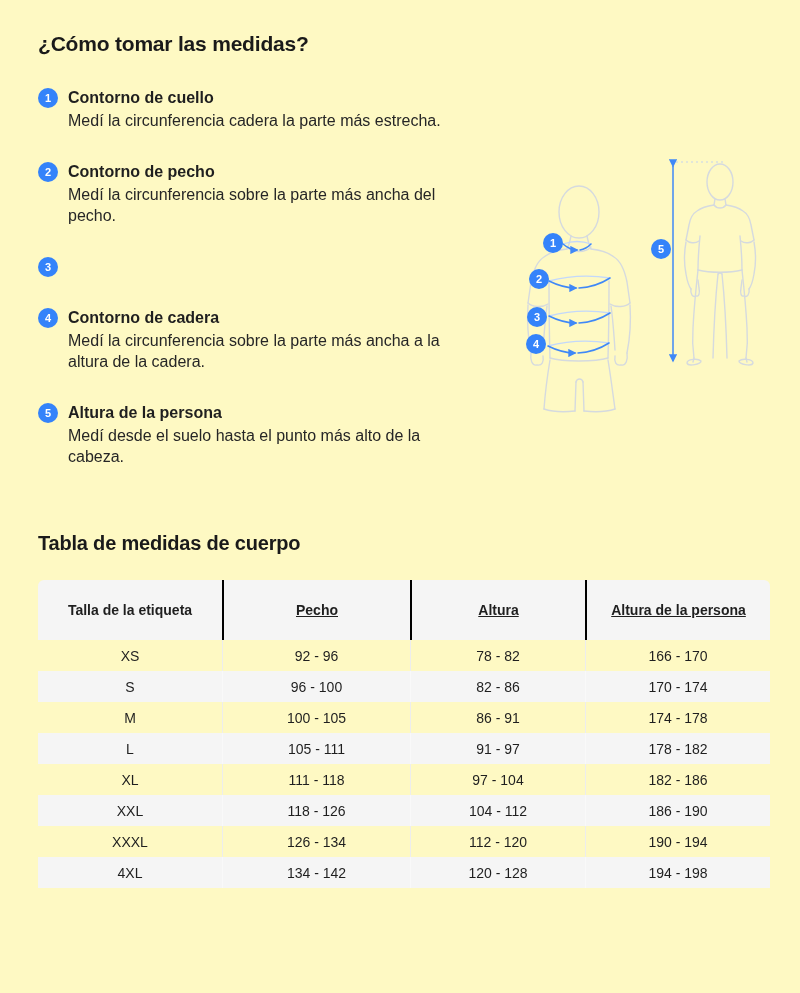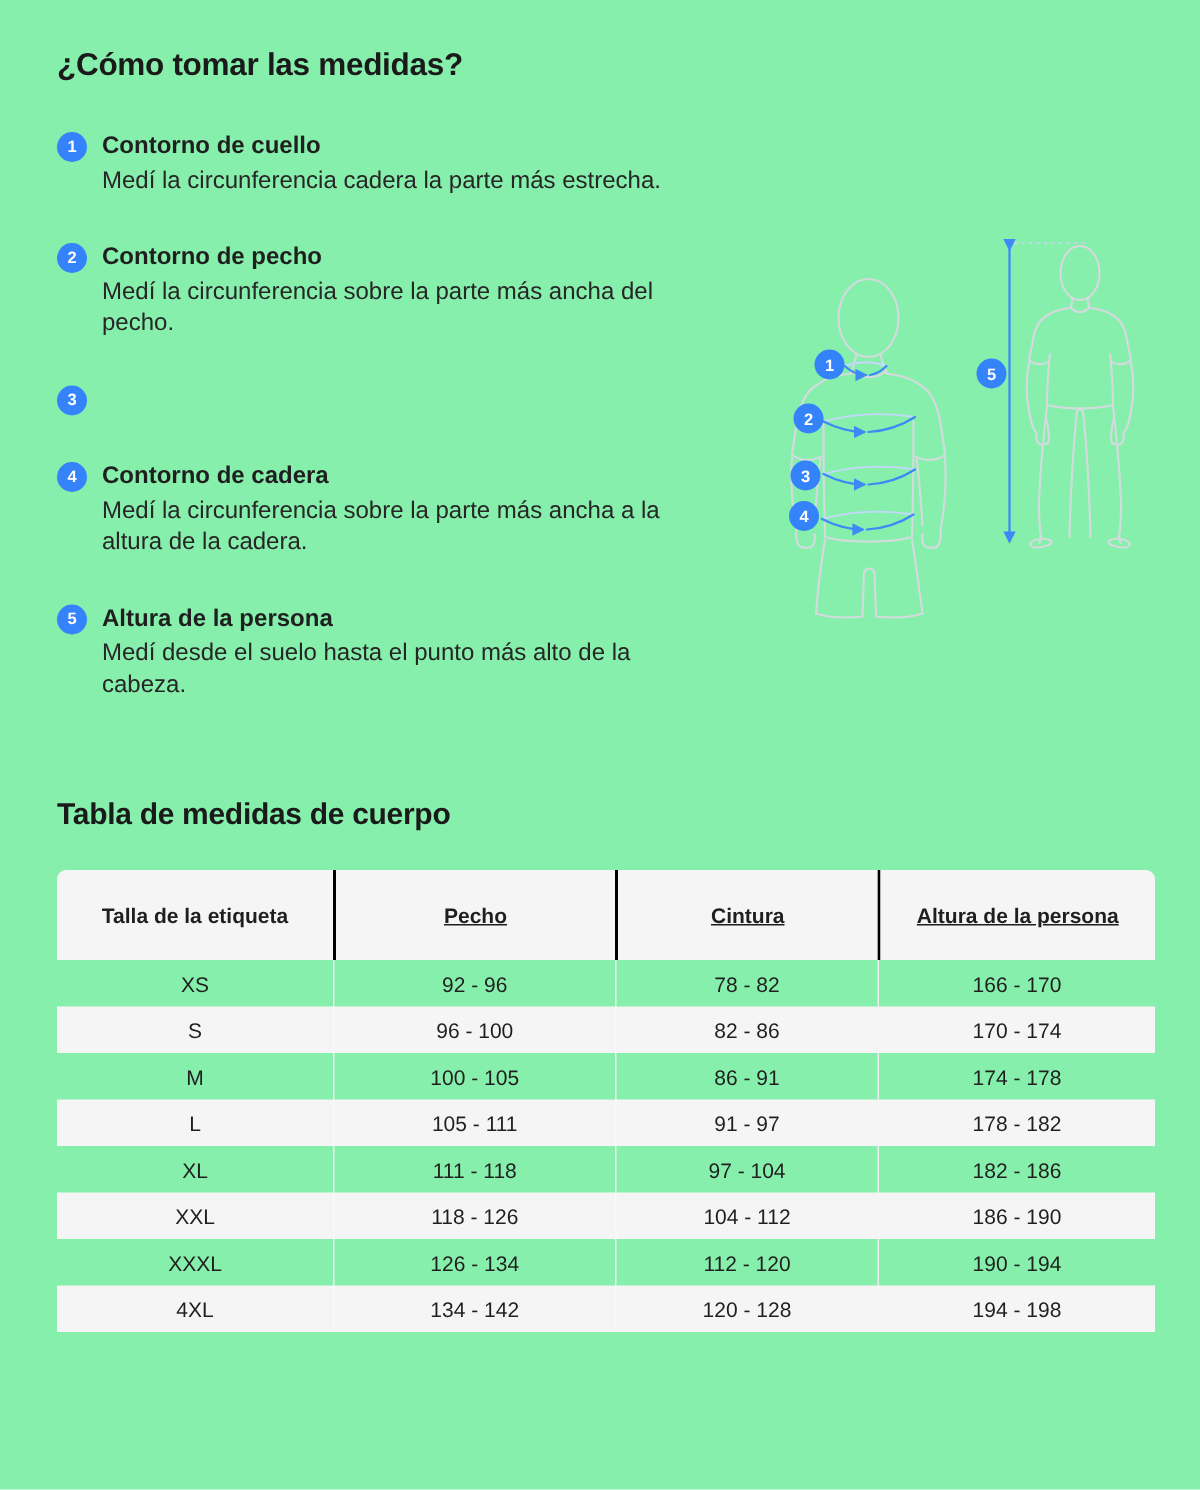--- a/index.html
+++ b/index.html
@@ -1,17 +1,17 @@
 <!DOCTYPE html>
 <html><head>
 <meta charset="utf-8">
 <style>
   html,body{margin:0;padding:0;background:#fff;}
   .page{
-    position:relative;width:800px;height:993px;background:#86efac;
+    position:relative;width:800px;height:993px;background:#fef9c3;
     font-family:"Liberation Sans",sans-serif;color:#1a1a1a;overflow:hidden;
   }
   .main-title{
     position:absolute;left:38px;top:32px;margin:0;
     font-size:21px;font-weight:700;letter-spacing:-0.2px;color:#1a1a1a;
   }
   .steps{position:absolute;left:38px;top:87px;width:470px;}
   .step{display:flex;align-items:flex-start;margin-bottom:30px;}
   .badge{
     flex:0 0 auto;width:20px;height:20px;border-radius:50%;
@@ -217,21 +217,21 @@
     <colgroup>
       <col style="width:184px">
         <col style="width:188px">
         <col style="width:175px">
         <col style="width:185px">
     </colgroup>
     <thead>
       <tr>
         <th>Talla de la etiqueta</th>
         <th>Pecho</th>
-        <th>Cintura</th>
+        <th>Altura</th>
         <th>Altura de la persona</th>
       </tr>
     </thead>
     <tbody>
       <tr>
         <td class="size-col">XS</td>
         <td>92 - 96</td>
         <td>78 - 82</td>
         <td>166 - 170</td>
       </tr>

